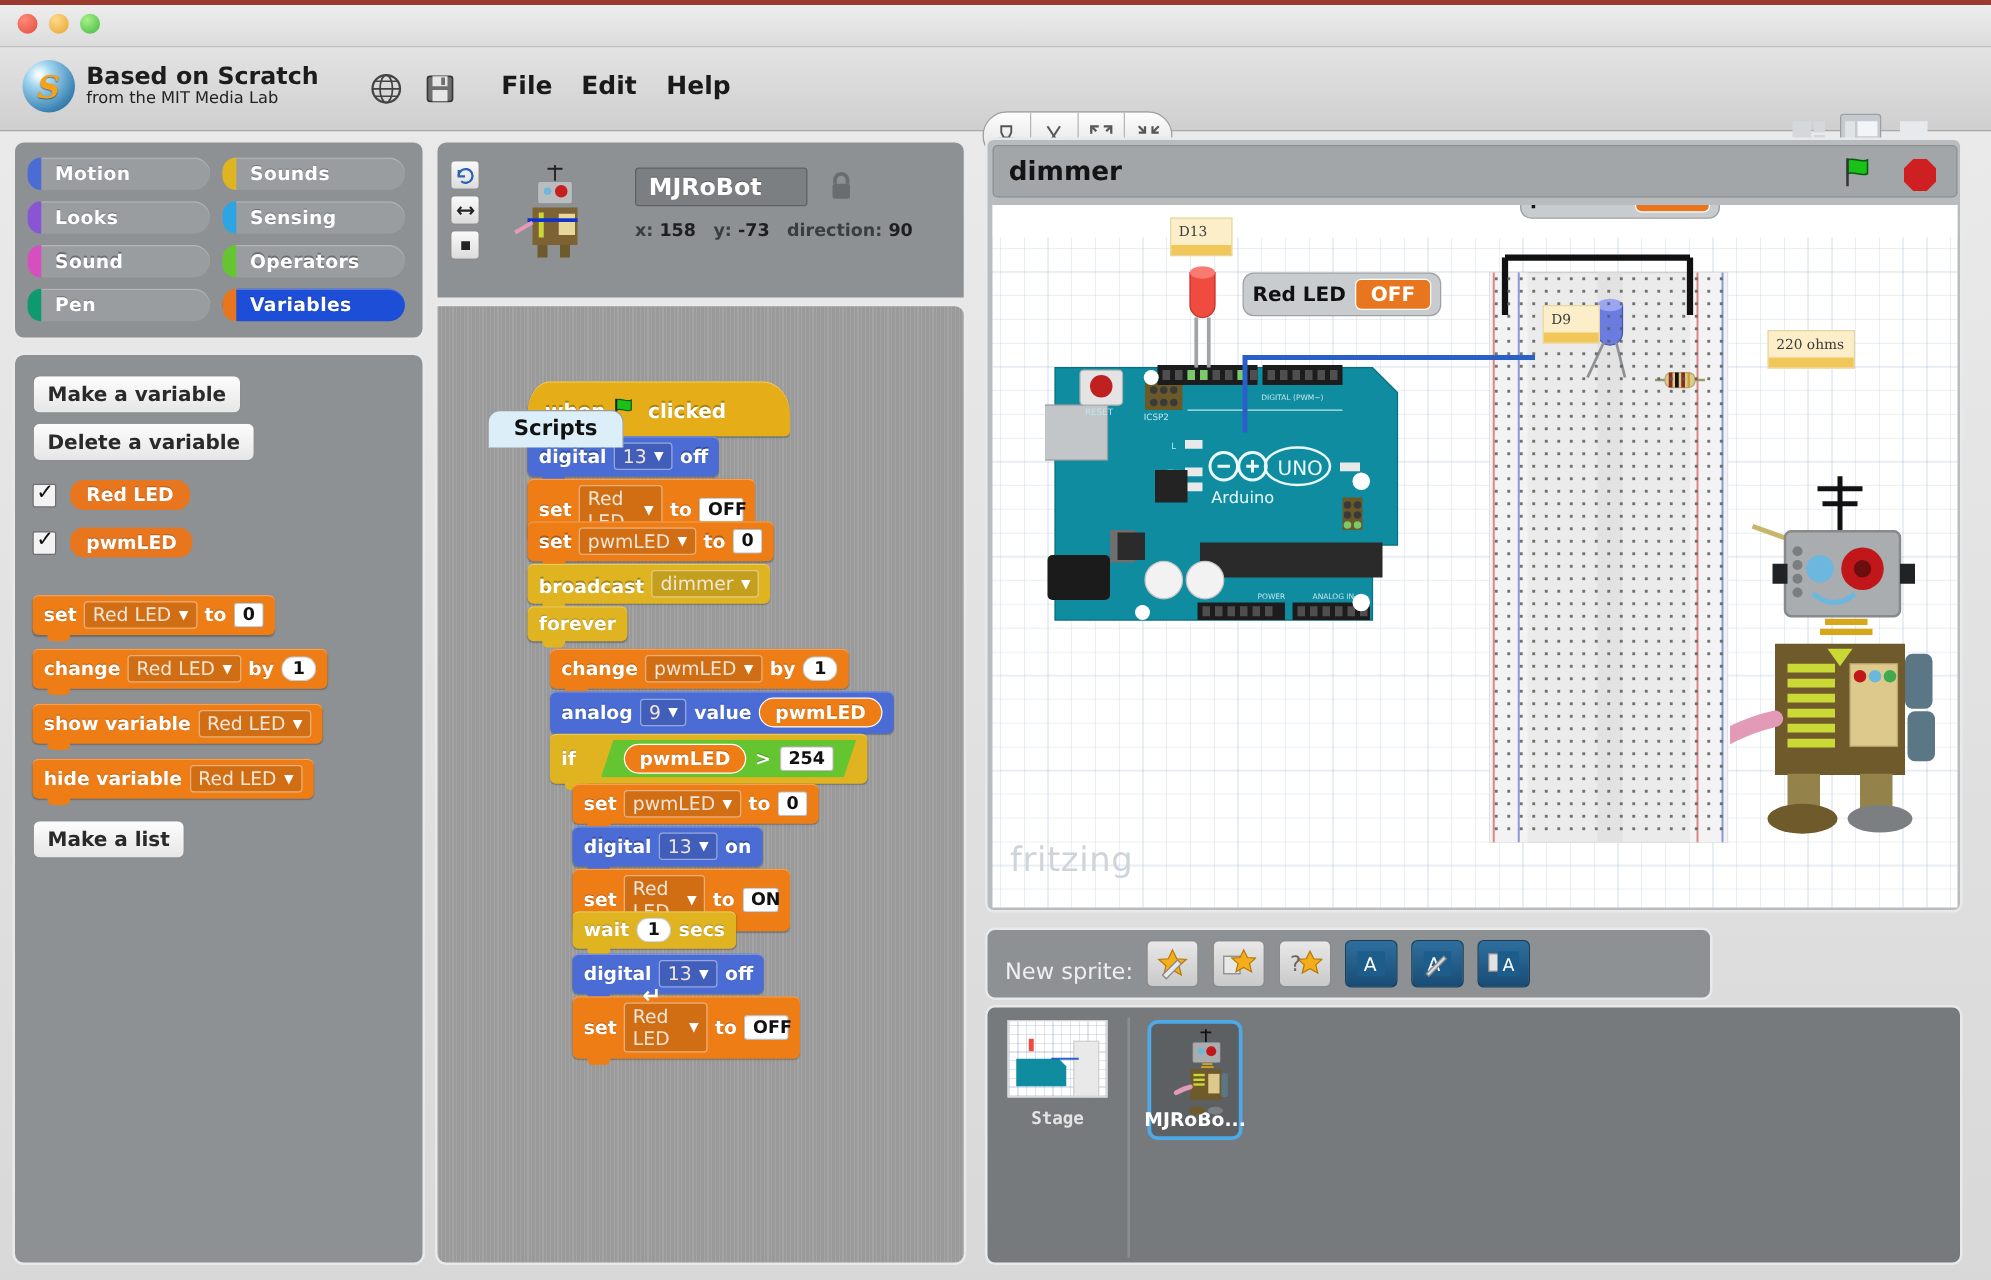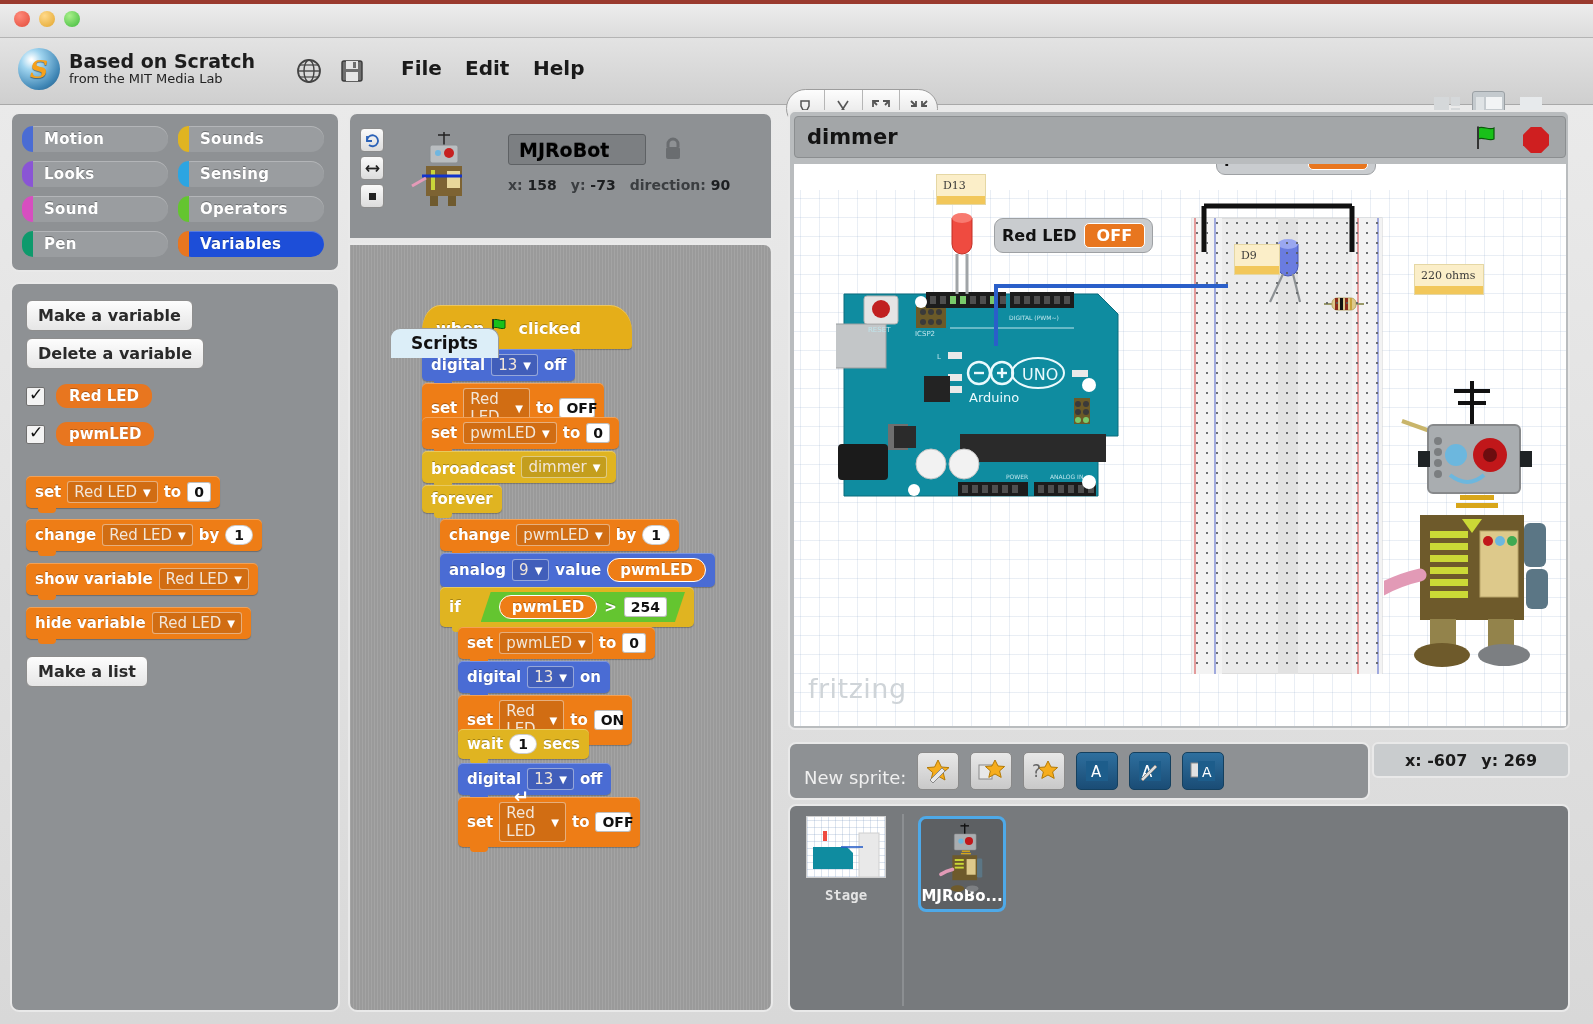--- a/index.html
+++ b/index.html
@@ -175,21 +175,21 @@
   .sqbtn{
     position:absolute; left:10px; width:24px; height:24px;
     background:linear-gradient(#fafafa,#dcdcdc);
     border:1px solid #8c8c8c; border-radius:4px; cursor:pointer;
     display:flex; align-items:center; justify-content:center;
   }
   #spritename{
     position:absolute; left:158px; top:20px; width:138px; height:31px;
     background:#7c7f82; border:1px solid #5e6164; border-radius:3px;
     display:flex; align-items:center; padding-left:10px;
-    font:700 19px "DejaVu Sans",sans-serif; color:#000000;
+    font:700 19px "DejaVu Sans",sans-serif; color:#ffffff;
     text-shadow:0 -1px 0 rgba(0,0,0,.3);
   }
   #spritecoords{
     position:absolute; left:158px; top:63px;
     font:700 14px "DejaVu Sans",sans-serif; color:#3b3e41;
     display:flex; gap:14px; align-items:center;
   }
   #spritecoords .k{ color:#3b3e41; }
   #spritecoords .v{ color:#1d1f21; }
 
@@ -298,21 +298,21 @@
   #stage-thumb{
     width:80px; height:62px; background:#fff; border:1px solid #cfcfcf;
     position:relative; overflow:hidden;
     background-image:
       repeating-linear-gradient(0deg,  rgba(120,150,190,.25) 0 1px, transparent 1px 7px),
       repeating-linear-gradient(90deg, rgba(120,150,190,.25) 0 1px, transparent 1px 7px);
   }
   #stage-thumb-label{ font:700 14px "DejaVu Sans Mono",monospace; color:#e4e4e4; }
   #corral-divider{ position:absolute; left:112px; top:8px; width:2px; height:192px; background:#8c8f92; }
   .spritecell{
-    position:absolute; width:88px; height:96px; border-radius:8px;
+    position:absolute; width:76px; height:96px; border-radius:8px;
     background:#5d6063; border:3px solid #4ea9e8; cursor:pointer;
     display:flex; flex-direction:column; align-items:center; justify-content:flex-end;
   }
   .spritecell .sc-label{
     font:700 15px "DejaVu Sans",sans-serif; color:#fff; margin-bottom:4px;
   }
 </style>
 </head>
 <body>
 
@@ -973,26 +973,20 @@
     </div>
     <div class="nsbtn blue">
       <svg width="26" height="24" viewBox="0 0 26 24">
         <rect x="1" y="4" width="12" height="14" fill="#e2e2e2" stroke="#8a8a8a"></rect>
         <rect x="8" y="2" width="17" height="20" fill="#1d5d8b"></rect>
         <text x="12" y="18" font-family="DejaVu Sans, sans-serif" font-size="14" fill="#fff">A</text>
       </svg>
     </div>
   </div>
 
-  <div id="mousecoords">
-    <span><span>x:</span>
-          <span>-607</span></span>
-    <span><span>y:</span>
-          <span>269</span></span>
-  </div>
 
   <div id="corral">
     <div id="stage-thumb-cell">
       <div id="stage-thumb">
         <svg width="80" height="62" viewBox="0 0 80 62">
           <path d="M6 30 H40 L46 36 V52 H6 Z" fill="#0f8ca0"></path>
           <rect x="52" y="16" width="20" height="44" fill="#e9e9e9" stroke="#cfcfcf"></rect>
           <rect x="16" y="14" width="4" height="10" fill="#ef4b40"></rect>
           <line x1="34" y1="30" x2="56" y2="30" stroke="#2a5fc9" stroke-width="1.6"></line>
         </svg>

